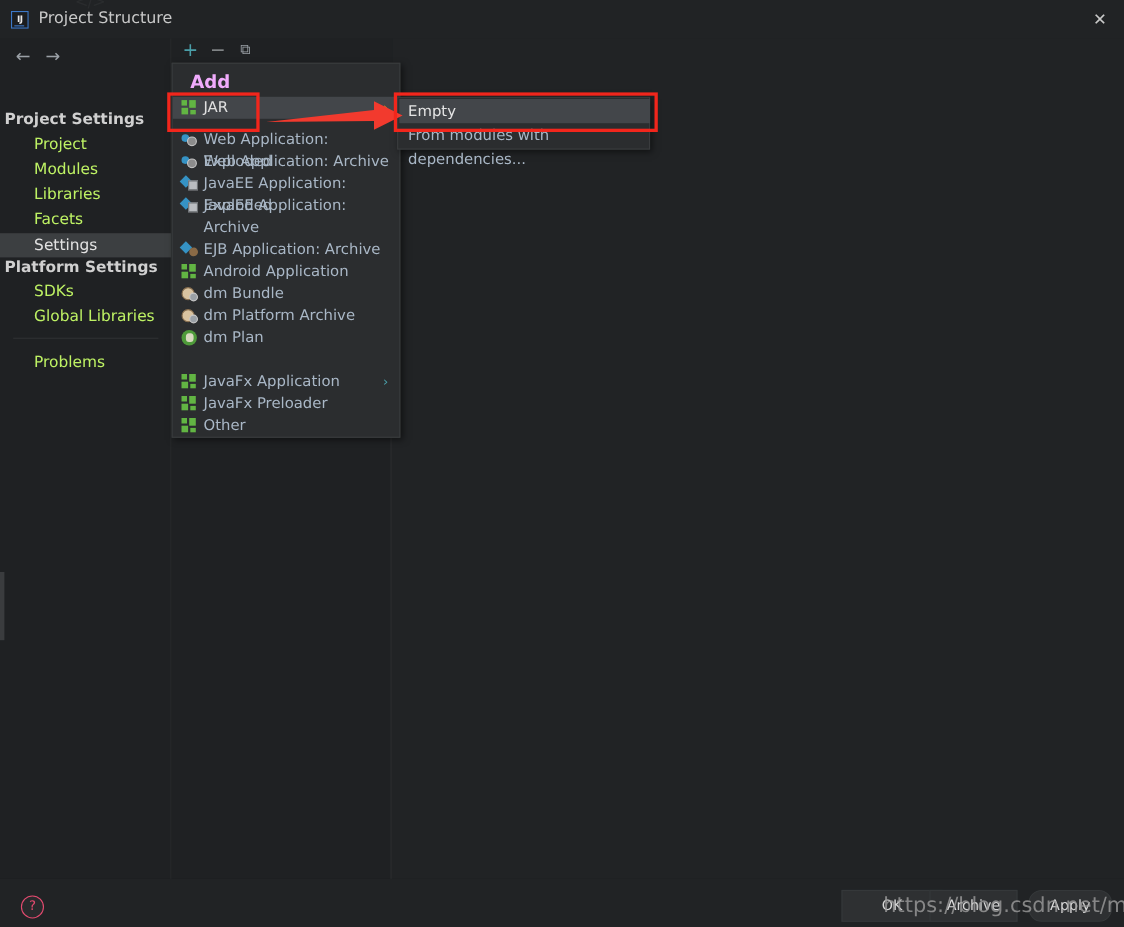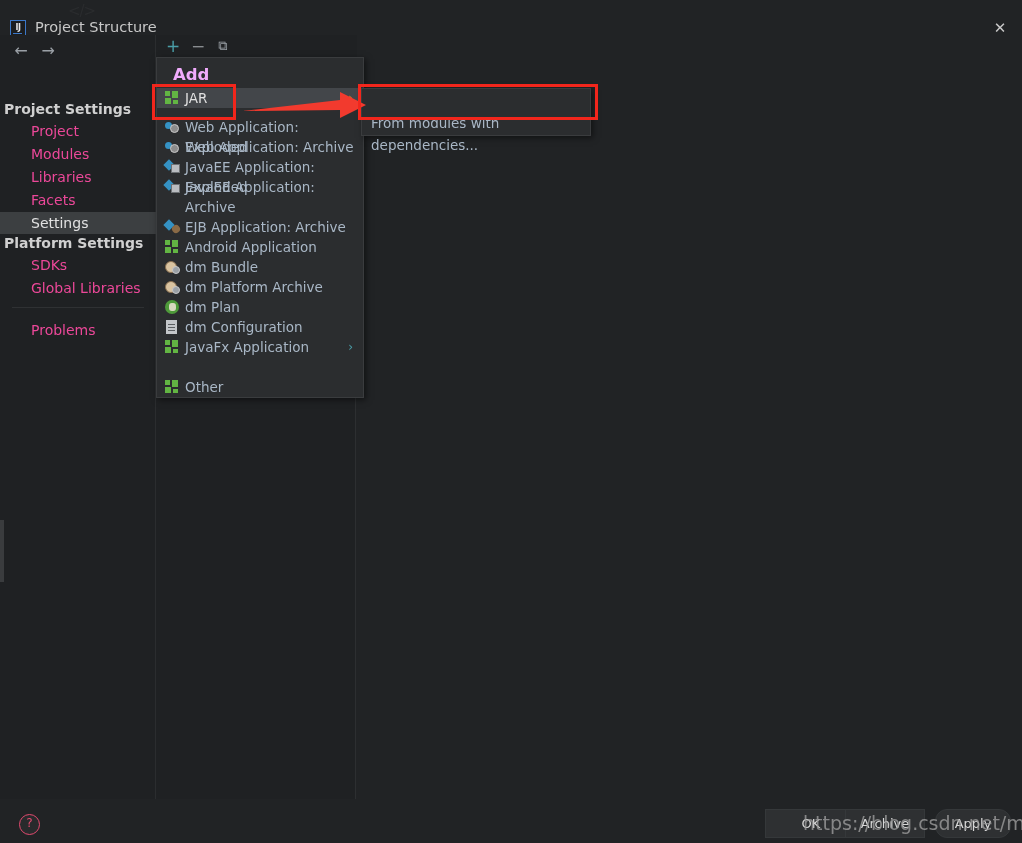--- a/index.html
+++ b/index.html
@@ -13,21 +13,20 @@
     position: relative;
     width: 1022px; height: 843px;
     background: #212325;
     color: #bbbbbb;
   }
 
   
   .titlebar {
     position: absolute; left: 0; top: 0; width: 1022px; height: 35px;
     background: #212325;
-    margin-top: 10px;
   }
   .tb-top-glyph {
     position: absolute; left: 68px; top: -8px;
     font-size: 15px; color: #2a2c2e; letter-spacing: -1px;
   }
   .ij-logo {
     position: absolute; left: 10px; top: 10px;
     width: 16px; height: 16px;
     border: 1.5px solid #3c78c8;
     box-sizing: border-box;
@@ -67,21 +66,21 @@
     color: #9aa0a6; font-size: 16px; text-align: center; line-height: 20px;
     cursor: pointer;
   }
   .side-group {
     position: absolute; left: 0; width: 156px;
     font-size: 14px; font-weight: bold; color: #d0d0d0;
     padding-left: 4px; box-sizing: border-box;
   }
   .side-item {
     position: absolute; left: 0; width: 156px; height: 22px;
-    font-size: 14px; color: #ec4899;
+    font-size: 14px; color: #bef264;
     padding-left: 31px; box-sizing: border-box;
     line-height: 22px;
     cursor: pointer;
   }
   .side-item.selected { background: #3c3f41; color: #e2e2e2; }
   .side-sep {
     position: absolute; left: 12px; width: 132px; height: 1px;
     background: #2f3133;
   }
 
@@ -393,50 +392,51 @@
       </span>
     <span class="mi-label">dm Platform Archive</span>
   </div>
   <div class="menu-item" style="left:157px; top:297px;">
     <span class="mi-icon ic-plan">
         <i class="p1"></i>
         <i class="p2"></i>
       </span>
     <span class="mi-label">dm Plan</span>
   </div>
-  <div class="menu-item" style="left:157px; top:317px;">
-    <span class="mi-icon ic-cfg">
-        <i class="f"></i>
-        <i class="l1"></i>
-        <i class="l2"></i>
-        <i class="l3"></i>
-      </span>
-    <span class="mi-label">dm Configuration</span>
-  </div>
   <div class="menu-item" style="left:157px; top:337px;">
     <span class="mi-icon ic-jar">
         <i class="a"></i>
         <i class="b"></i>
         <i class="c"></i>
         <i class="d"></i>
       </span>
     <span class="mi-label">JavaFx Application</span>
     <span class="mi-arrow">›</span>
   </div>
+  <div class="menu-item" style="left:157px; top:357px;">
+    <span class="mi-icon ic-jar">
+        <i class="a"></i>
+        <i class="b"></i>
+        <i class="c"></i>
+        <i class="d"></i>
+      </span>
+    <span class="mi-label">JavaFx Preloader</span>
+  </div>
   <div class="menu-item" style="left:157px; top:377px;">
     <span class="mi-icon ic-jar">
         <i class="a"></i>
         <i class="b"></i>
         <i class="c"></i>
         <i class="d"></i>
       </span>
     <span class="mi-label">Other</span>
   </div>
 
   <div class="sub-menu">
+    <div class="sub-item hl" style="top:1px">Empty</div>
     <div class="sub-item" style="top:23px">From modules with dependencies...</div>
   </div>
 
   <svg class="arrow-svg" width="130" height="32" viewBox="0 0 130 32">
     <path d="M2,21 L100,10 L100,2 L126,15 L100,28 L100,20 Z" fill="#f23a2e"></path>
   </svg>
 
   <div class="redbox" style="left:152px; top:84px; width:84px; height:36px;"></div>
   <div class="redbox" style="left:358px; top:84px; width:240px; height:36px;"></div>
 

